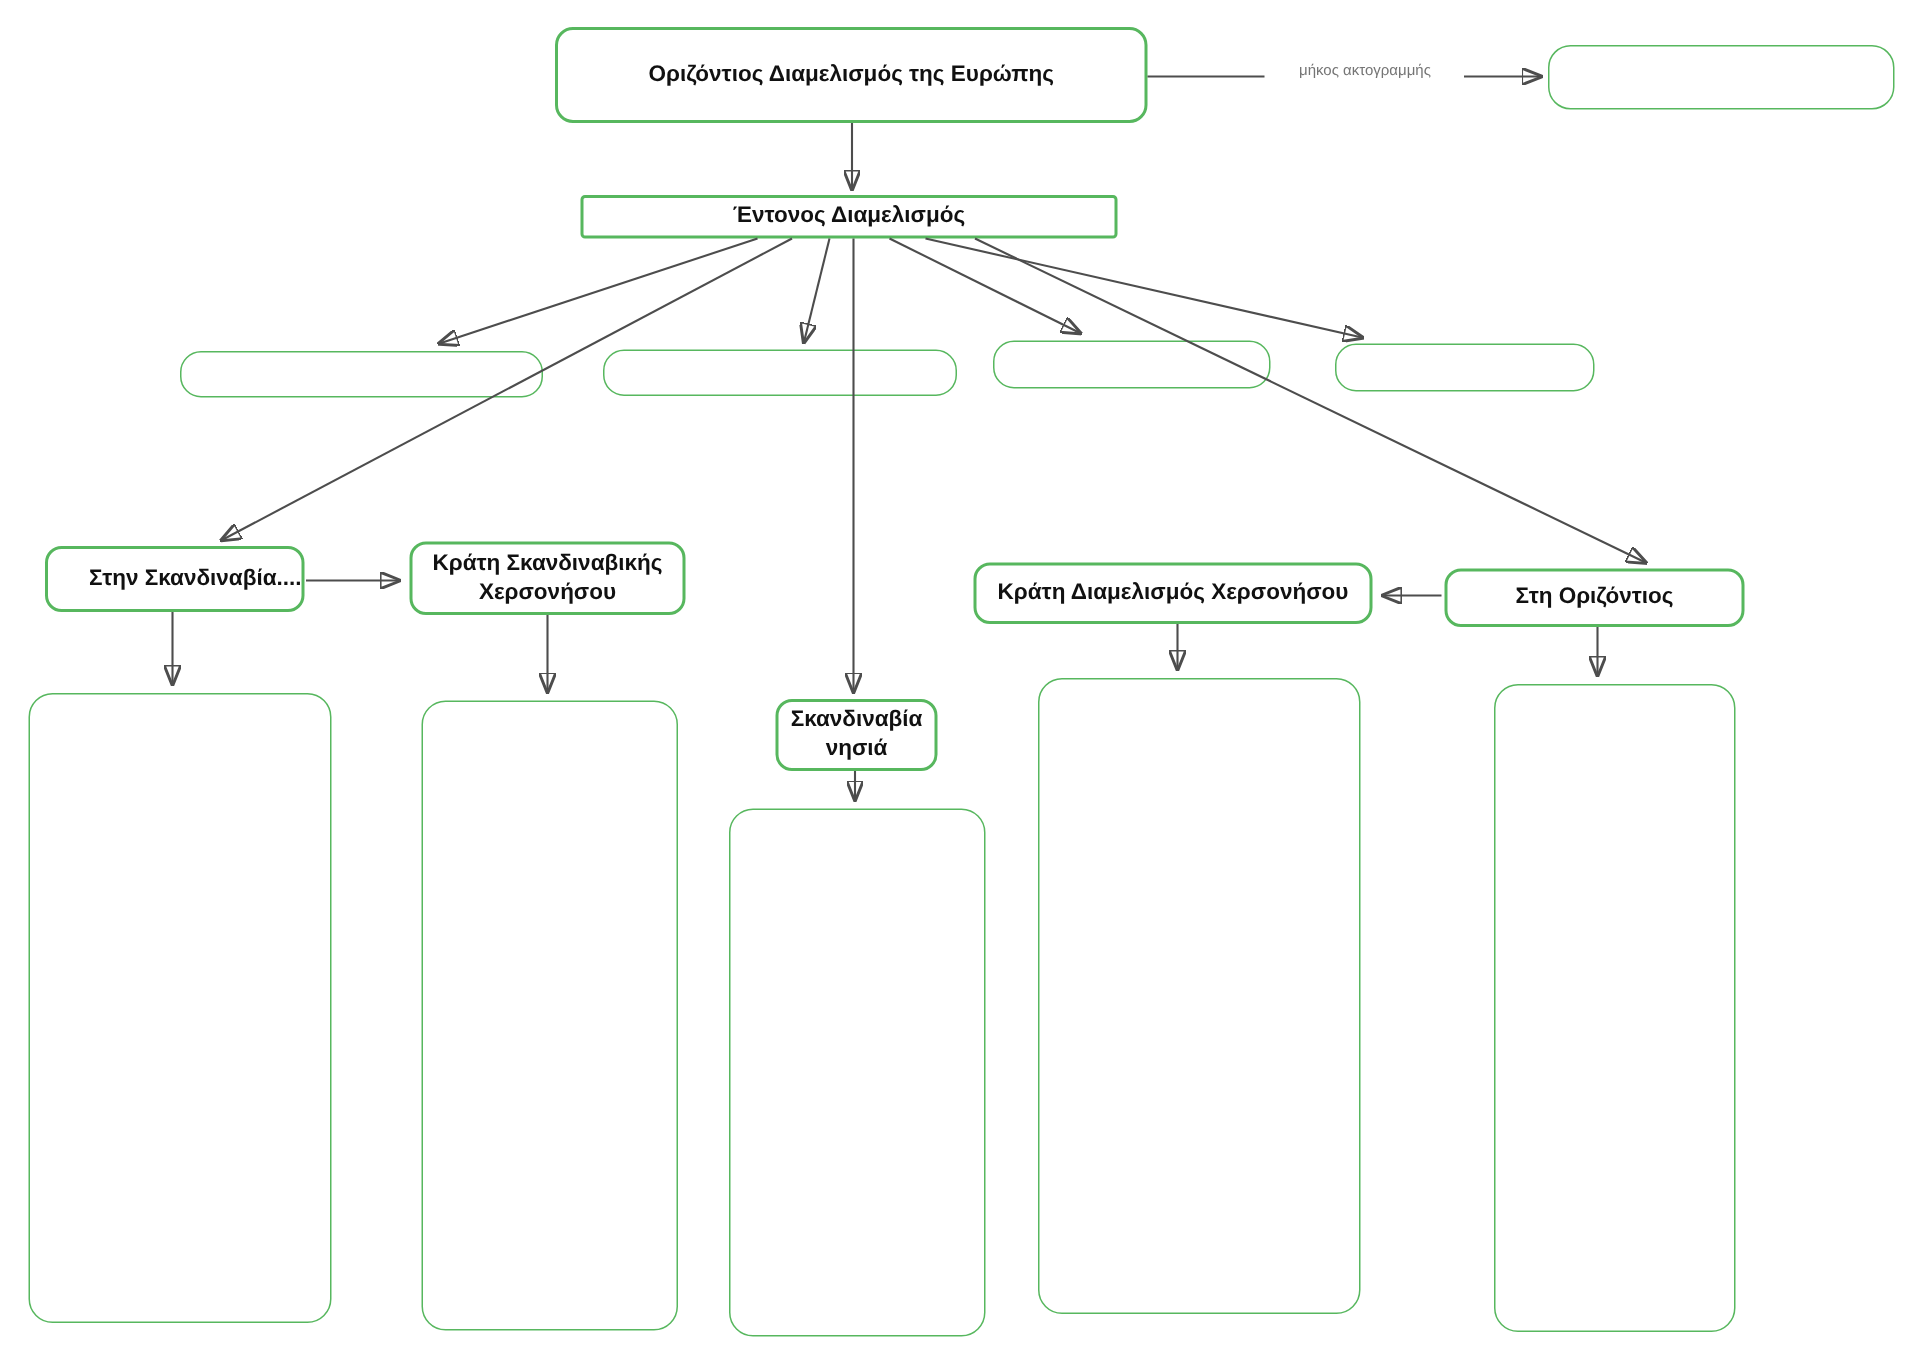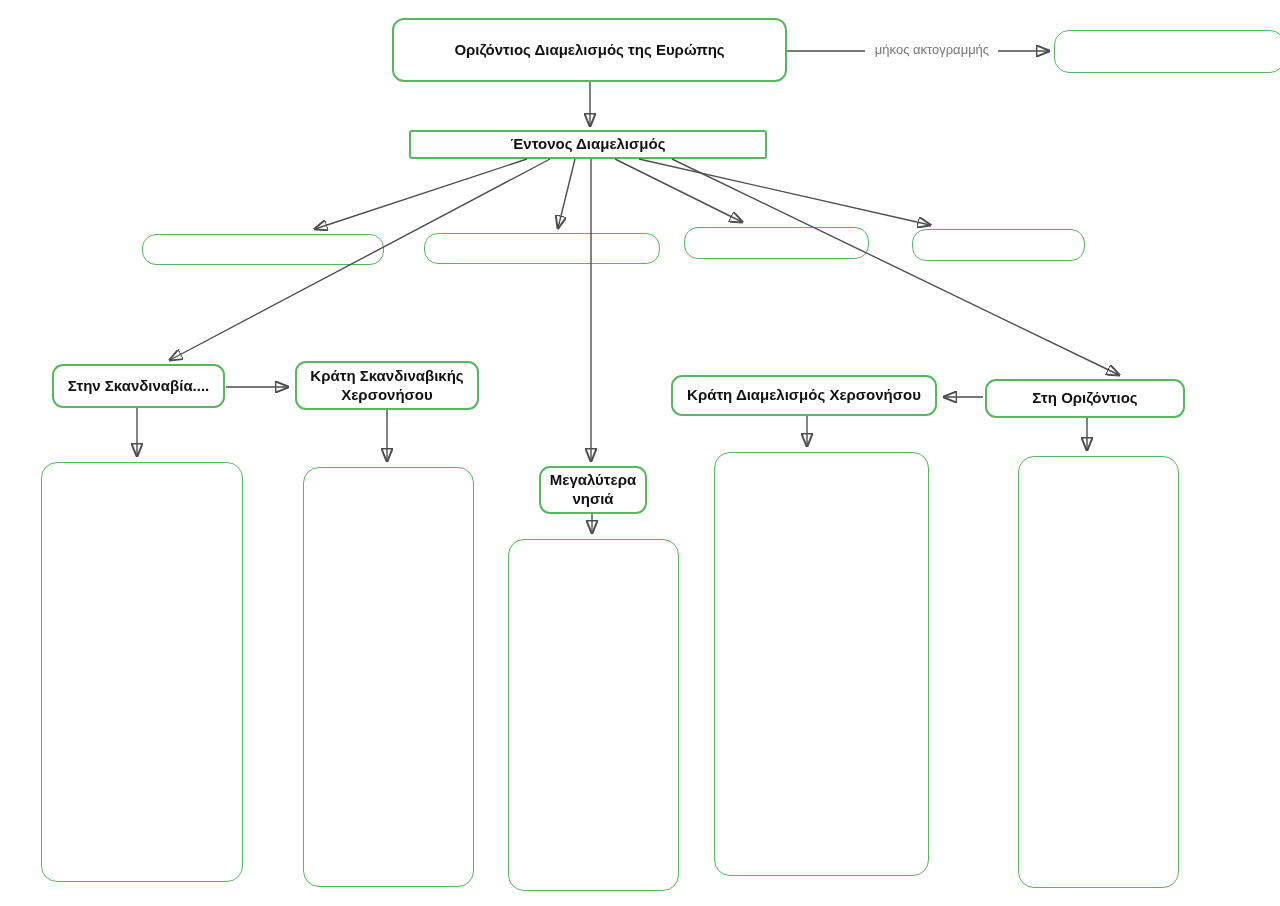--- a/index.html
+++ b/index.html
@@ -1,19 +1,19 @@
 <!DOCTYPE html>
 <html><head>
 <meta charset="utf-8">
 <style>
   html, body { margin: 0; padding: 0; background: #ffffff; }
   body { width: 1280px; height: 906px; position: relative; overflow: hidden;
          font-family: "Liberation Sans", sans-serif; }
 
-  .canvas { position: absolute; left: 0; top: 0; width: 1036px; height: 906px; margin-left: 22px; }
+  .canvas { position: absolute; left: 0; top: 0; width: 1036px; height: 906px; }
 
   .node {
     position: absolute;
     background: #ffffff;
     border: 2px solid #57b75e;
     border-radius: 11px;
     display: flex;
     align-items: center;
     justify-content: center;
     text-align: center;
@@ -33,21 +33,21 @@
   #n-coast    { left: 1032px; top: 30px;  width: 231px; height: 43px; border-radius: 15px; }
   #n-intense  { left: 387px;  top: 130px; width: 358px; height: 29px; border-radius: 3px; }
 
   
   #n-e1 { left: 120px; top: 234px; width: 242px; height: 31px; }
   #n-e2 { left: 402px; top: 233px; width: 236px; height: 31px; }
   #n-e3 { left: 662px; top: 227px; width: 185px; height: 32px; }
   #n-e4 { left: 890px; top: 229px; width: 173px; height: 32px; }
 
   
-  #n-scand    { left: 30px;  top: 364px; width: 173px; height: 44px; }
+  #n-scand    { left: 30px;  top: 364px; width: 173px; height: 44px; justify-content: flex-end; }
   #n-scstates { left: 273px; top: 361px; width: 184px; height: 49px; justify-content: center; }
   #n-islands  { left: 517px; top: 466px; width: 108px; height: 48px; }
   #n-bstates  { left: 649px; top: 375px; width: 266px; height: 41px; }
   #n-balkan   { left: 963px; top: 379px; width: 200px; height: 39px; }
 
   
   #n-boxA { left: 19px;  top: 462px; width: 202px; height: 420px; }
   #n-boxB { left: 281px; top: 467px; width: 171px; height: 420px; }
   #n-boxC { left: 486px; top: 539px; width: 171px; height: 352px; }
   #n-boxD { left: 692px; top: 452px; width: 215px; height: 424px; }
@@ -56,21 +56,21 @@
   svg.connectors {
     position: absolute; left: 0; top: 0; width: 1280px; height: 906px;
     z-index: 5; pointer-events: none;
   }
   svg.connectors path { stroke: #4d4d4d; stroke-width: 1.4; fill: none; }
 
   .edge-label {
     position: absolute;
     left: 844px; top: 42px; width: 132px;
     text-align: center;
-    font-size: 13px;
+    font-size: 10px;
     color: #757575;
     background: #ffffff;
     z-index: 6;
   }
 </style>
 </head>
 <body>
 
 <div class="canvas">
 
@@ -89,21 +89,21 @@
   <div class="node empty pill" id="n-e3"></div>
   <div class="node empty pill" id="n-e4"></div>
 
   <div class="node" id="n-scand">
     <span>Στην Σκανδιναβία....</span>
   </div>
   <div class="node" id="n-scstates">
     <span>Κράτη Σκανδιναβικής Χερσονήσου</span>
   </div>
   <div class="node" id="n-islands">
-    <span>Μεγαλύτερα νησιά</span>
+    <span>Σκανδιναβία νησιά</span>
   </div>
   <div class="node" id="n-bstates">
     <span>Κράτη Διαμελισμός Χερσονήσου</span>
   </div>
   <div class="node" id="n-balkan">
     <span>Στη Οριζόντιος</span>
   </div>
 
   <div class="node empty big" id="n-boxA"></div>
   <div class="node empty big" id="n-boxB"></div>

